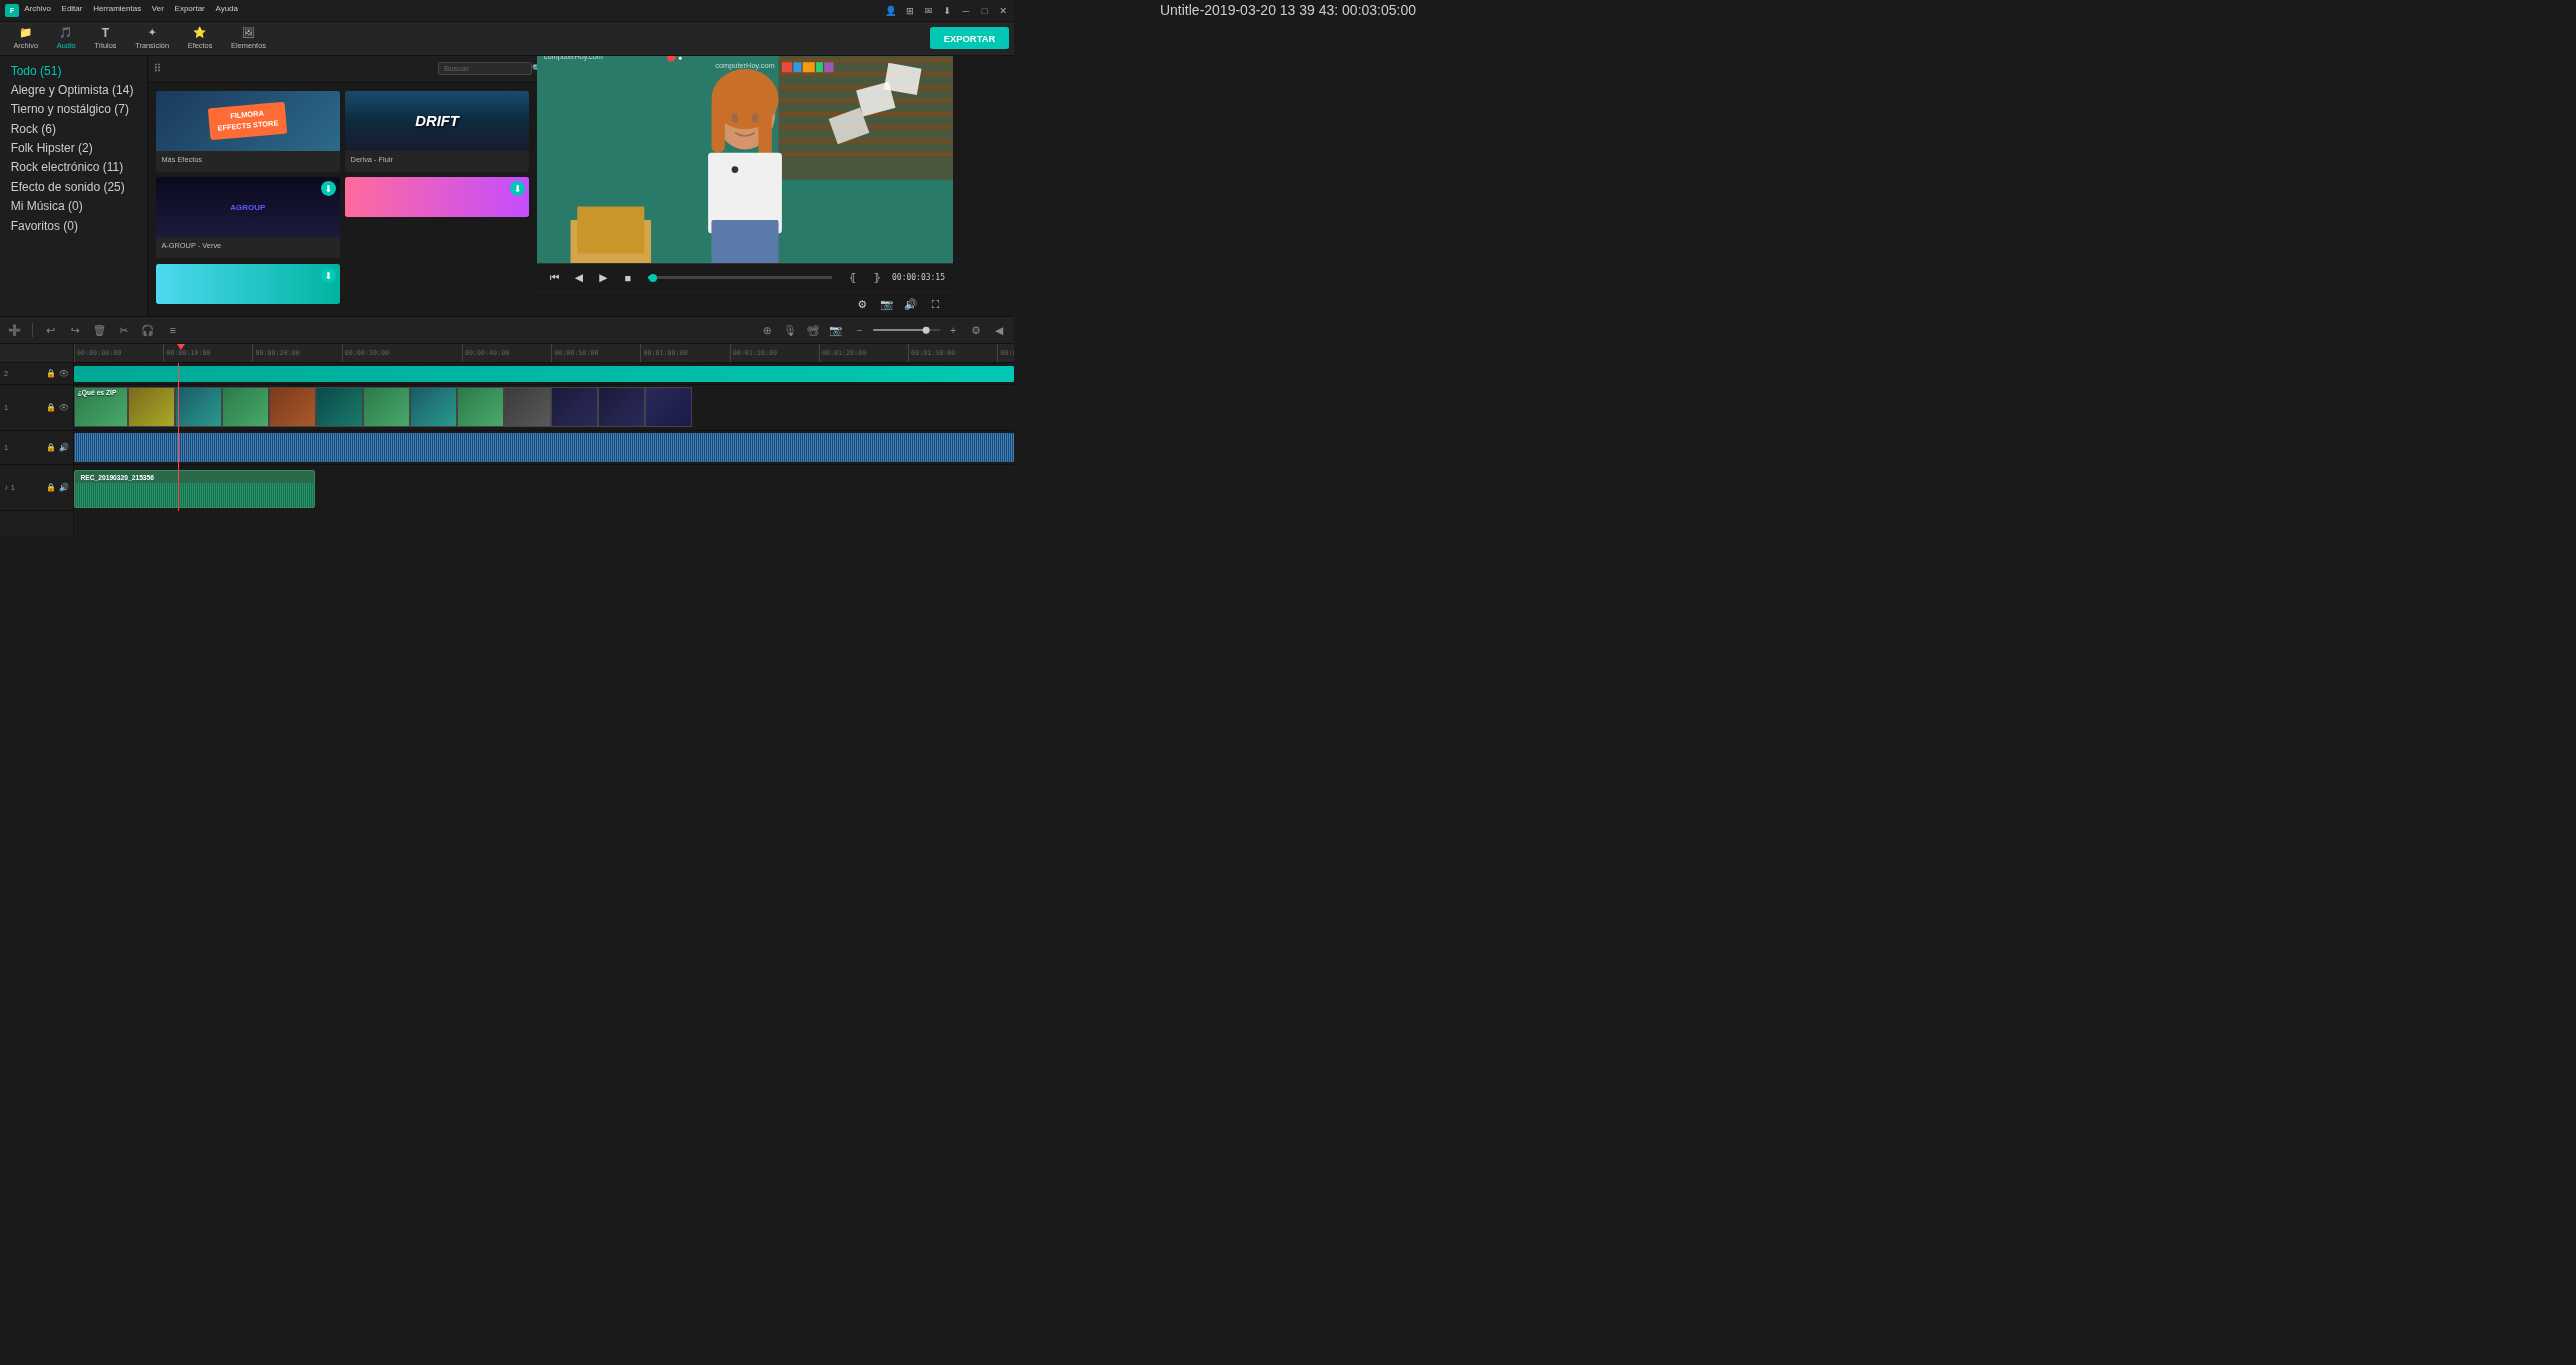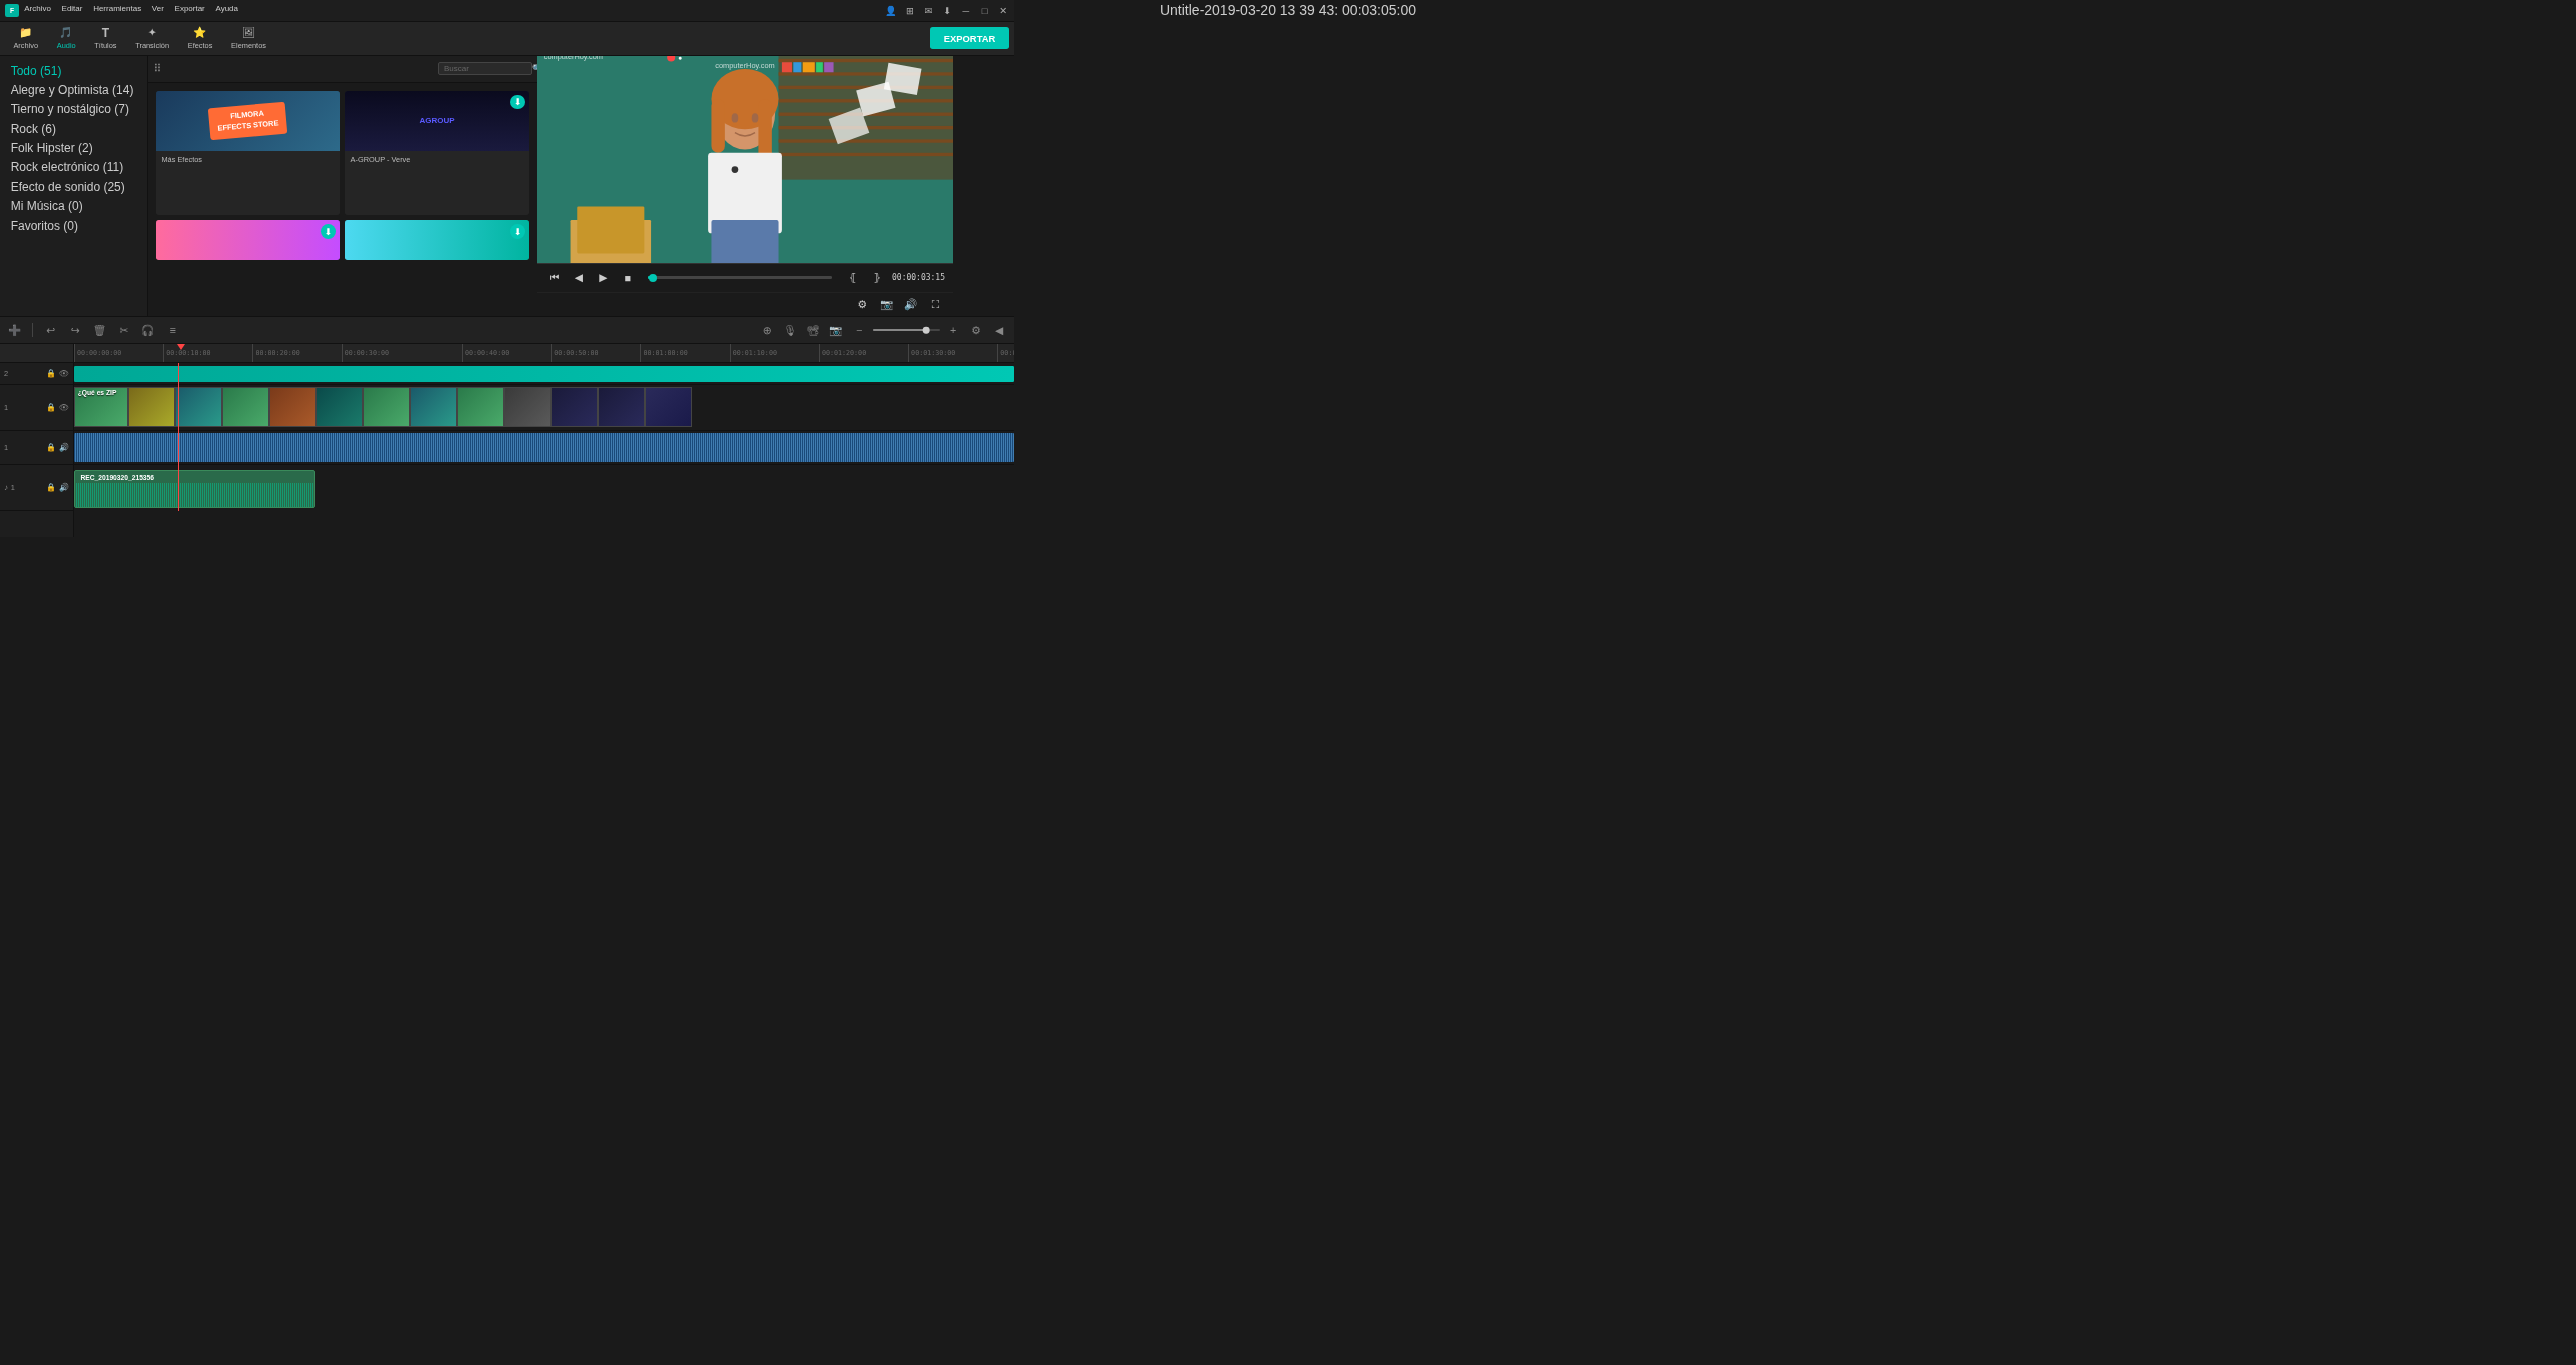--- a/index.html
+++ b/index.html
@@ -736,20 +736,26 @@
 
     <div id="audio-grid">
 
       <div class="audio-card">
         <div class="audio-thumb audio-thumb-filmora">
           <div class="filmora-store-badge">FILMORA<br>EFFECTS STORE</div>
         </div>
         <div class="audio-card-label">Más Efectos</div>
       </div>
 
+      <div class="audio-card">
+        <div class="audio-thumb audio-thumb-drift">
+          <span class="drift-title">DRIFT</span>
+        </div>
+        <div class="audio-card-label">Deriva - Fluir</div>
+      </div>
 
 
       <div class="audio-card">
         <div class="audio-thumb audio-thumb-agroup">
           <div class="agroup-logo">AGROUP</div>
           <div class="download-badge">⬇</div>
         </div>
         <div class="audio-card-label">A-GROUP - Verve</div>
       </div>
 

